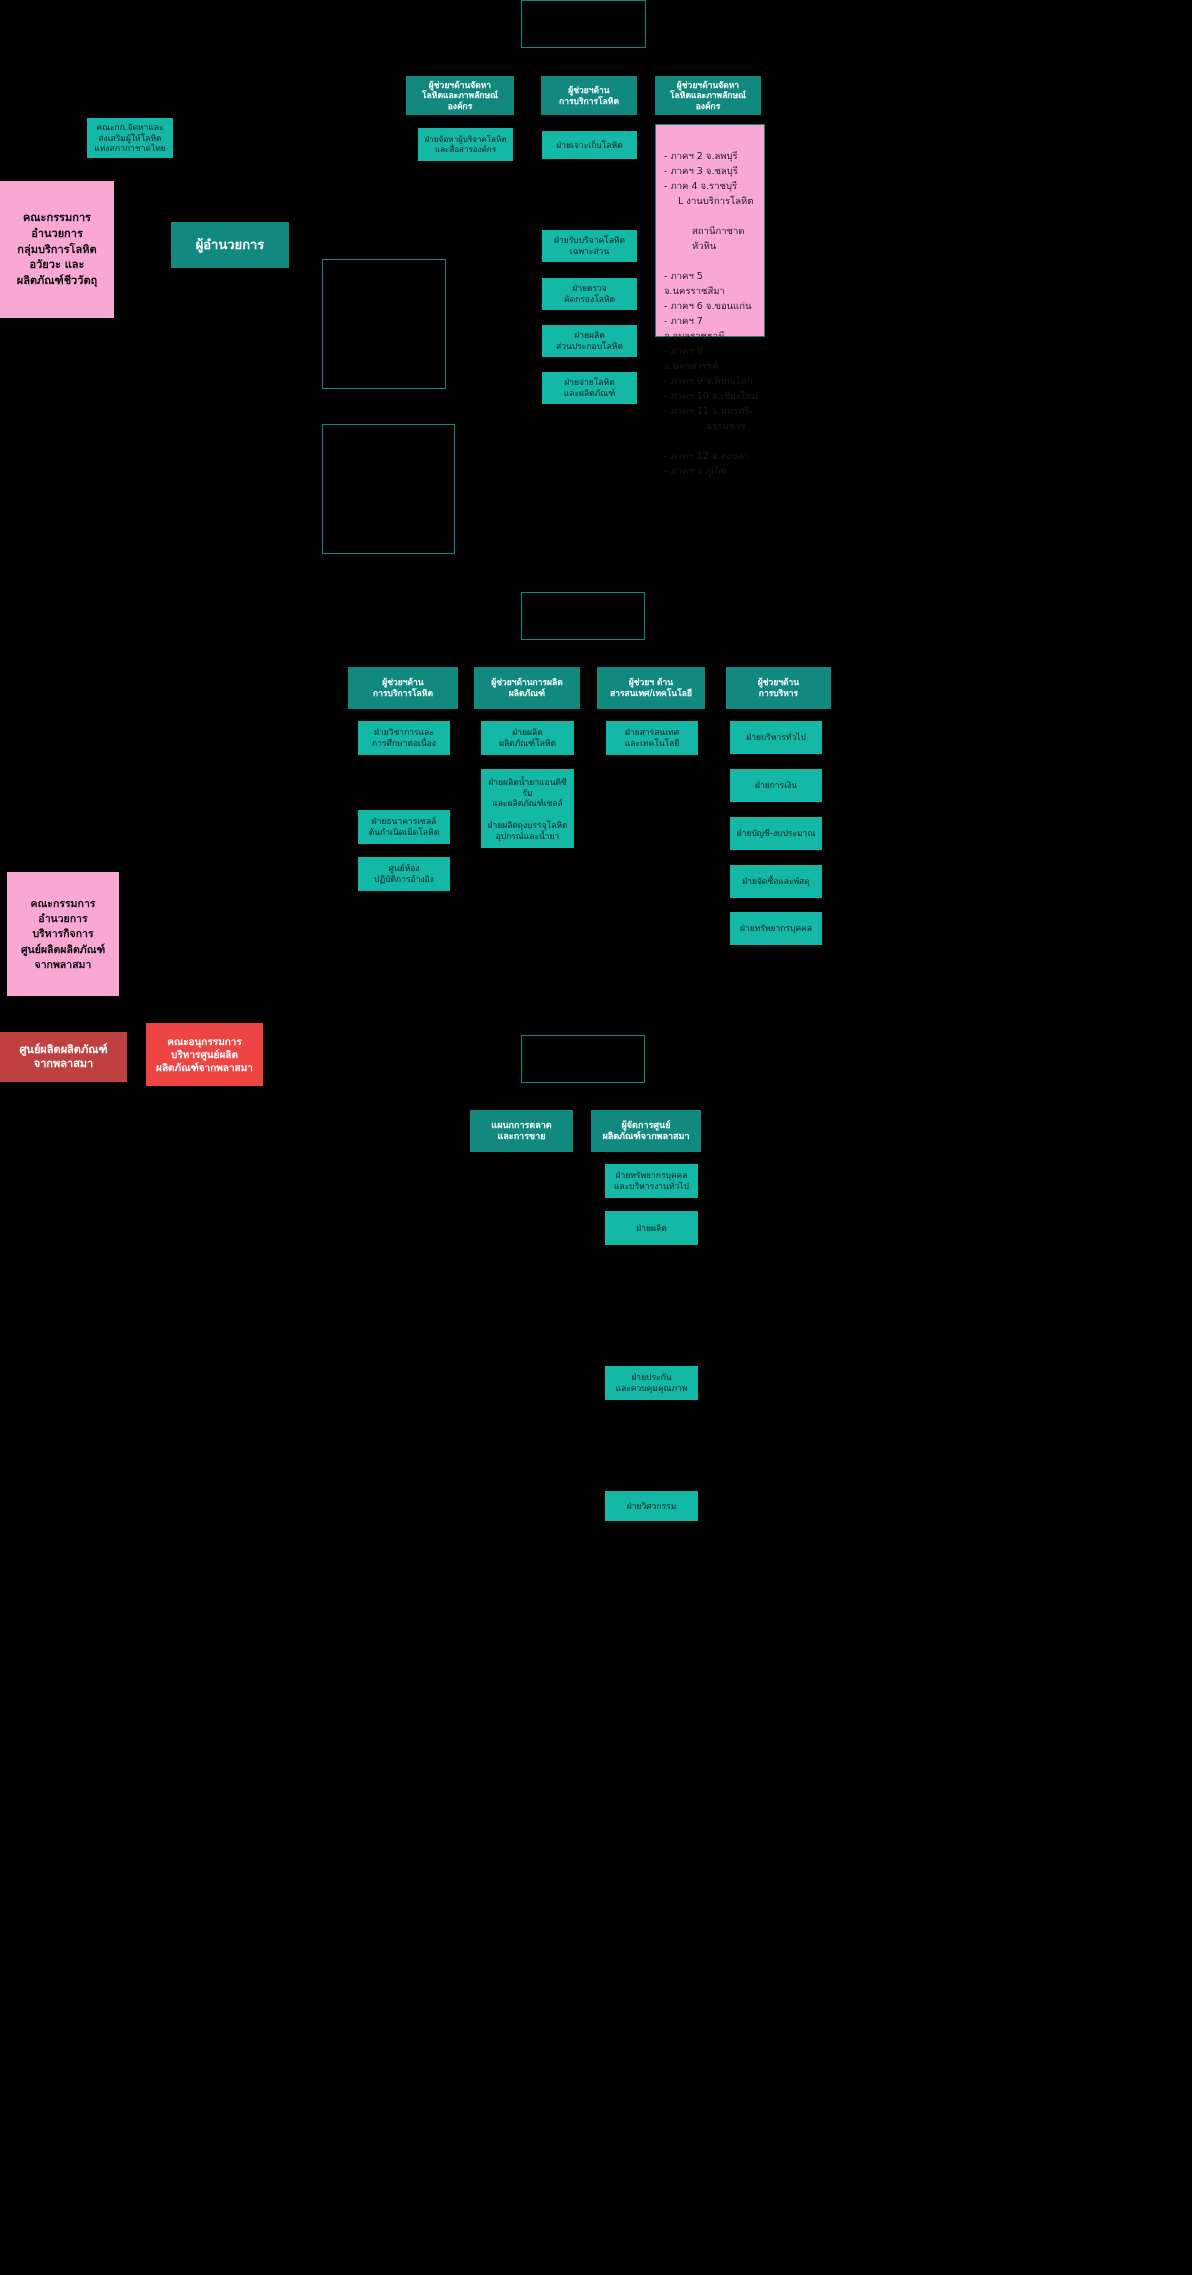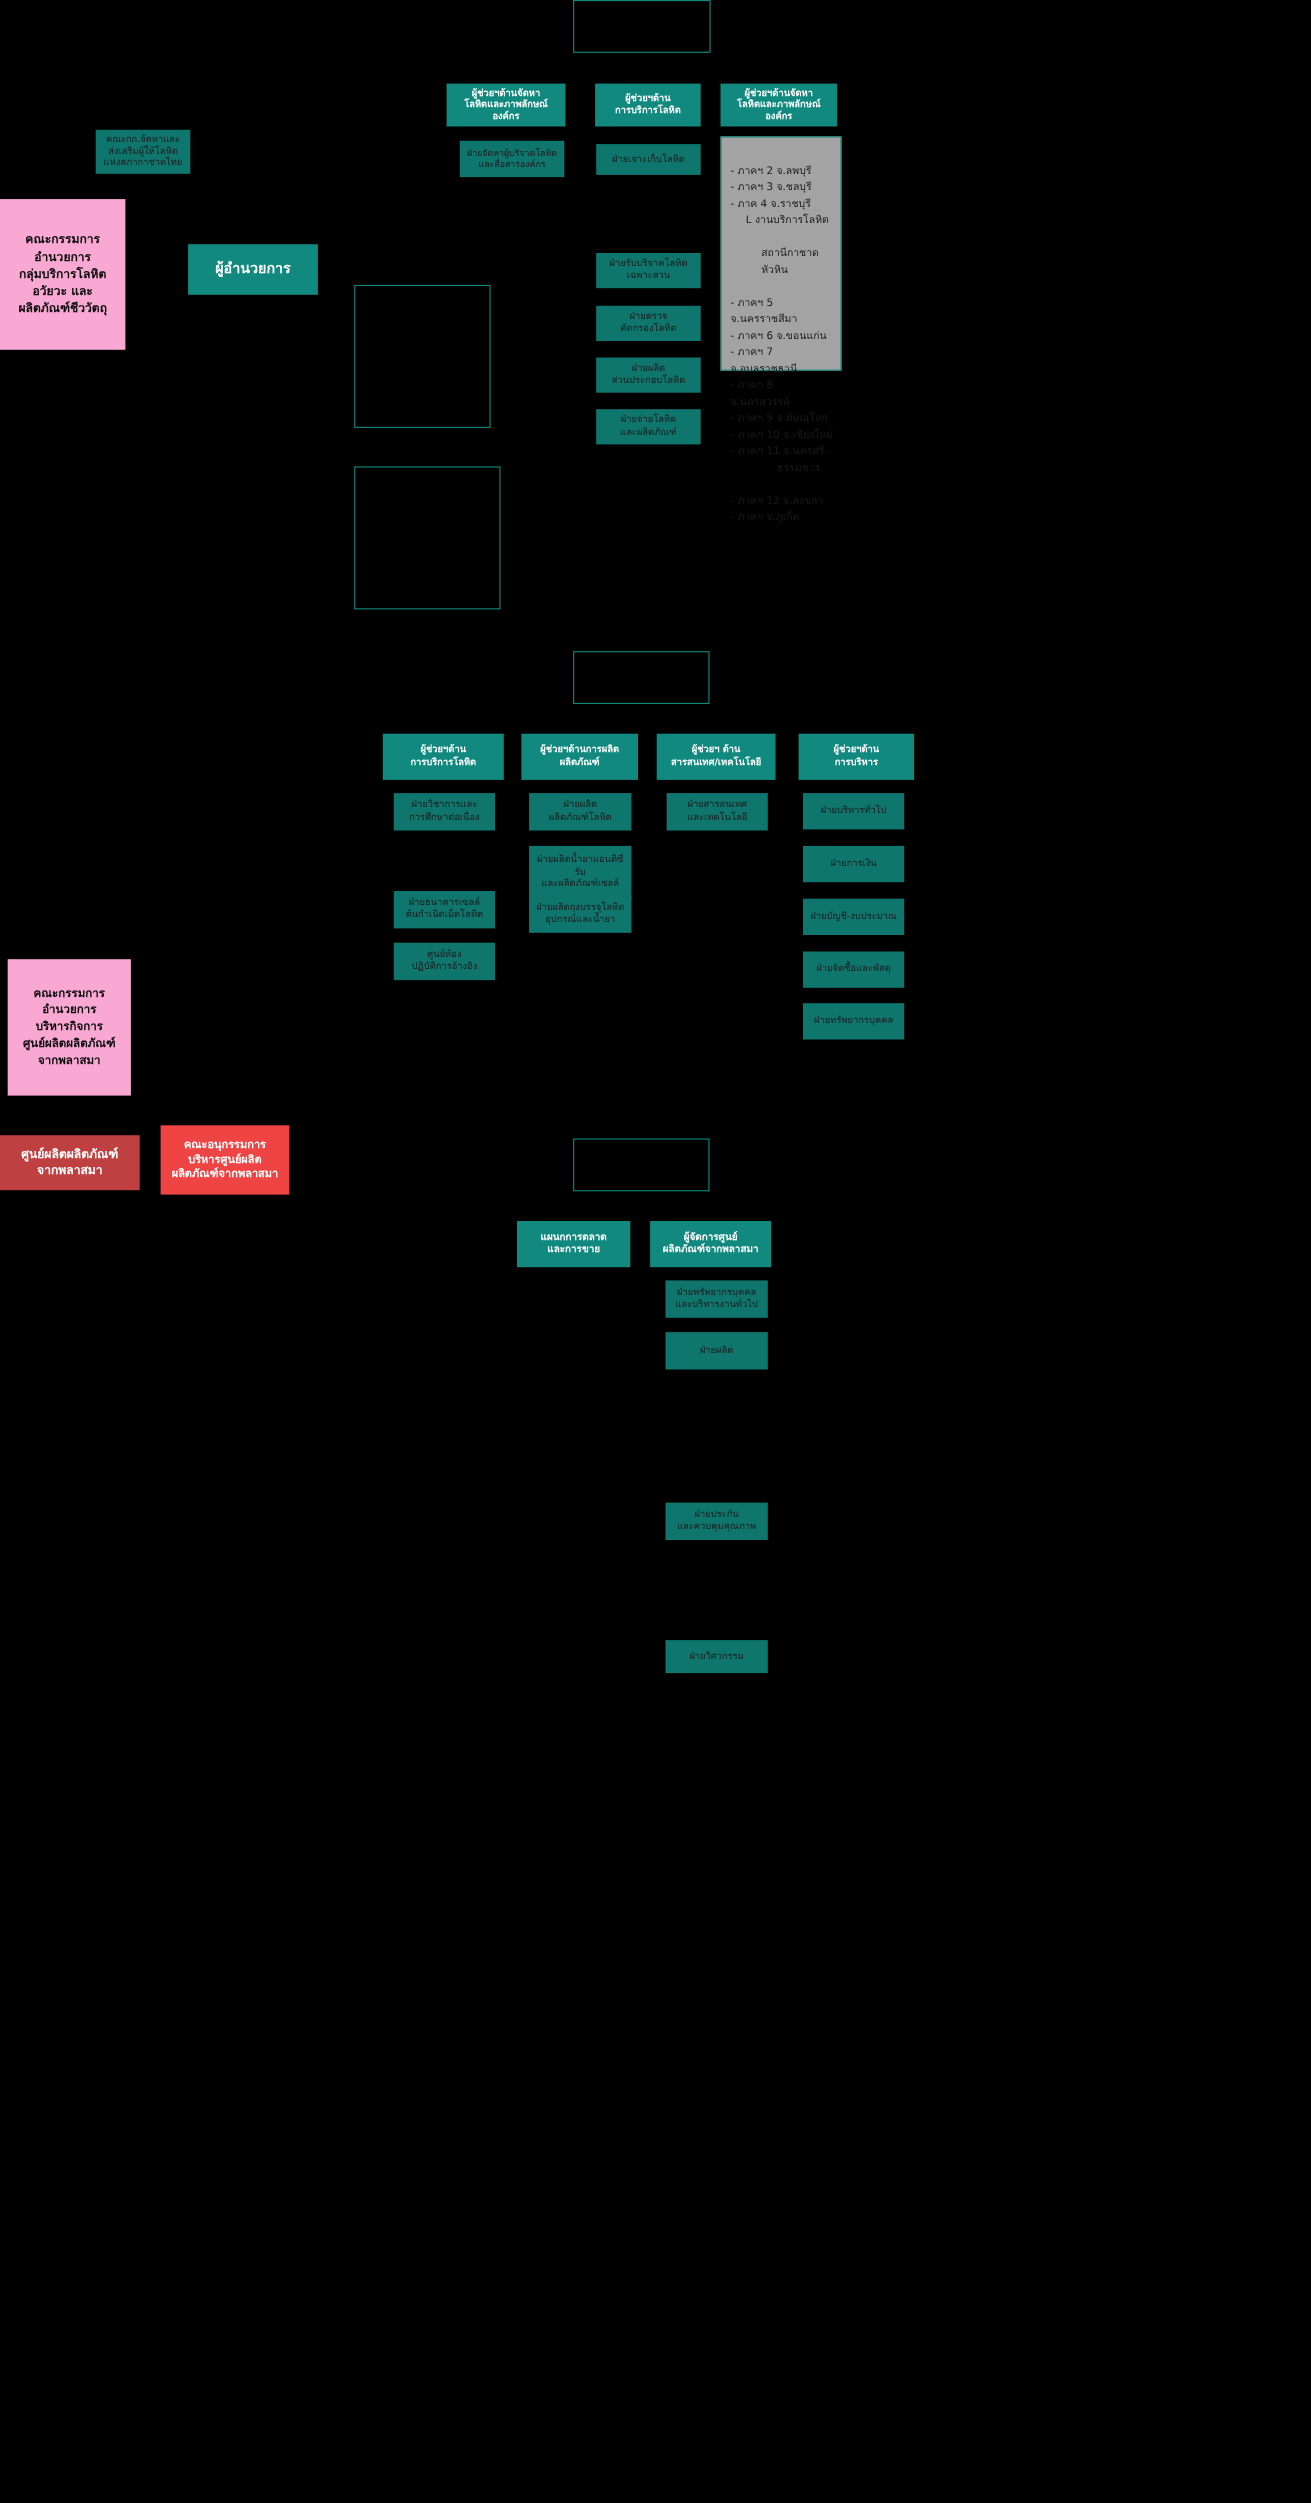--- a/index.html
+++ b/index.html
@@ -31,21 +31,21 @@
     padding: 3px 4px;
   }
   
   .teal {
     background: #12897f;
     color: #ffffff;
     font-size: 11px;
     font-weight: 600;
   }
   .gray {
-    background: #0f766e;
+    background: #14b8a6;
     color: #1a1a1a;
     font-size: 10px;
     font-weight: 400;
   }
   .lilac {
     background: #f9a8d4;
     color: #0b0b0b;
     font-size: 12px;
     font-weight: 700;
     line-height: 1.45;
@@ -62,21 +62,21 @@
     color: #ffffff;
     font-size: 12px;
     font-weight: 700;
     line-height: 1.3;
   }
   .outline {
     background: transparent;
     border: 1px solid #12897f;
   }
   .listbox {
-    background: #a3a3a3;
+    background: #f9a8d4;
     border: 1px solid #12897f;
     color: #1a1a1a;
     font-size: 9.5px;
     display: block;
     text-align: left;
     padding: 8px 6px 8px 8px;
     line-height: 1.58;
     white-space: pre-line;
   }
   .listbox .ind1 { display:block; padding-left: 14px; }

